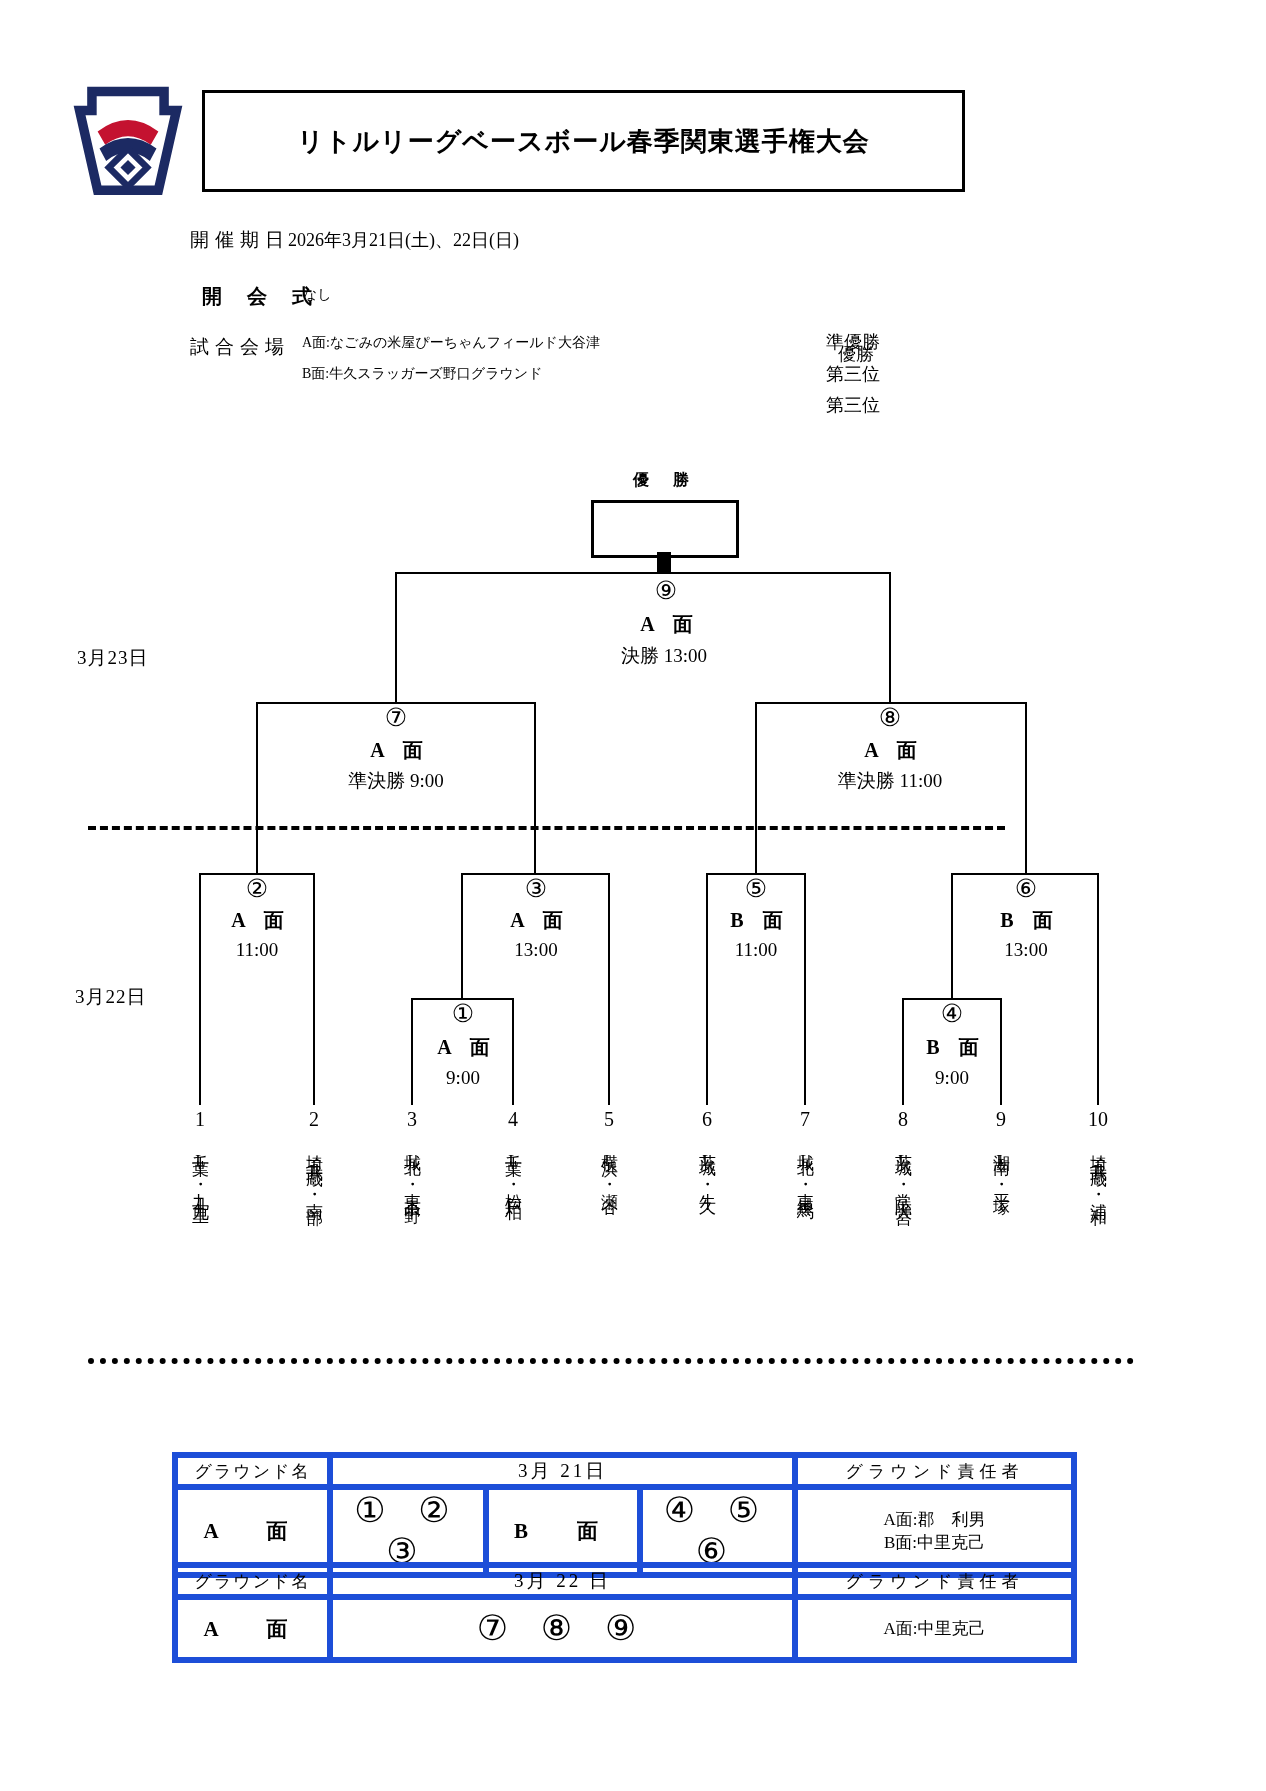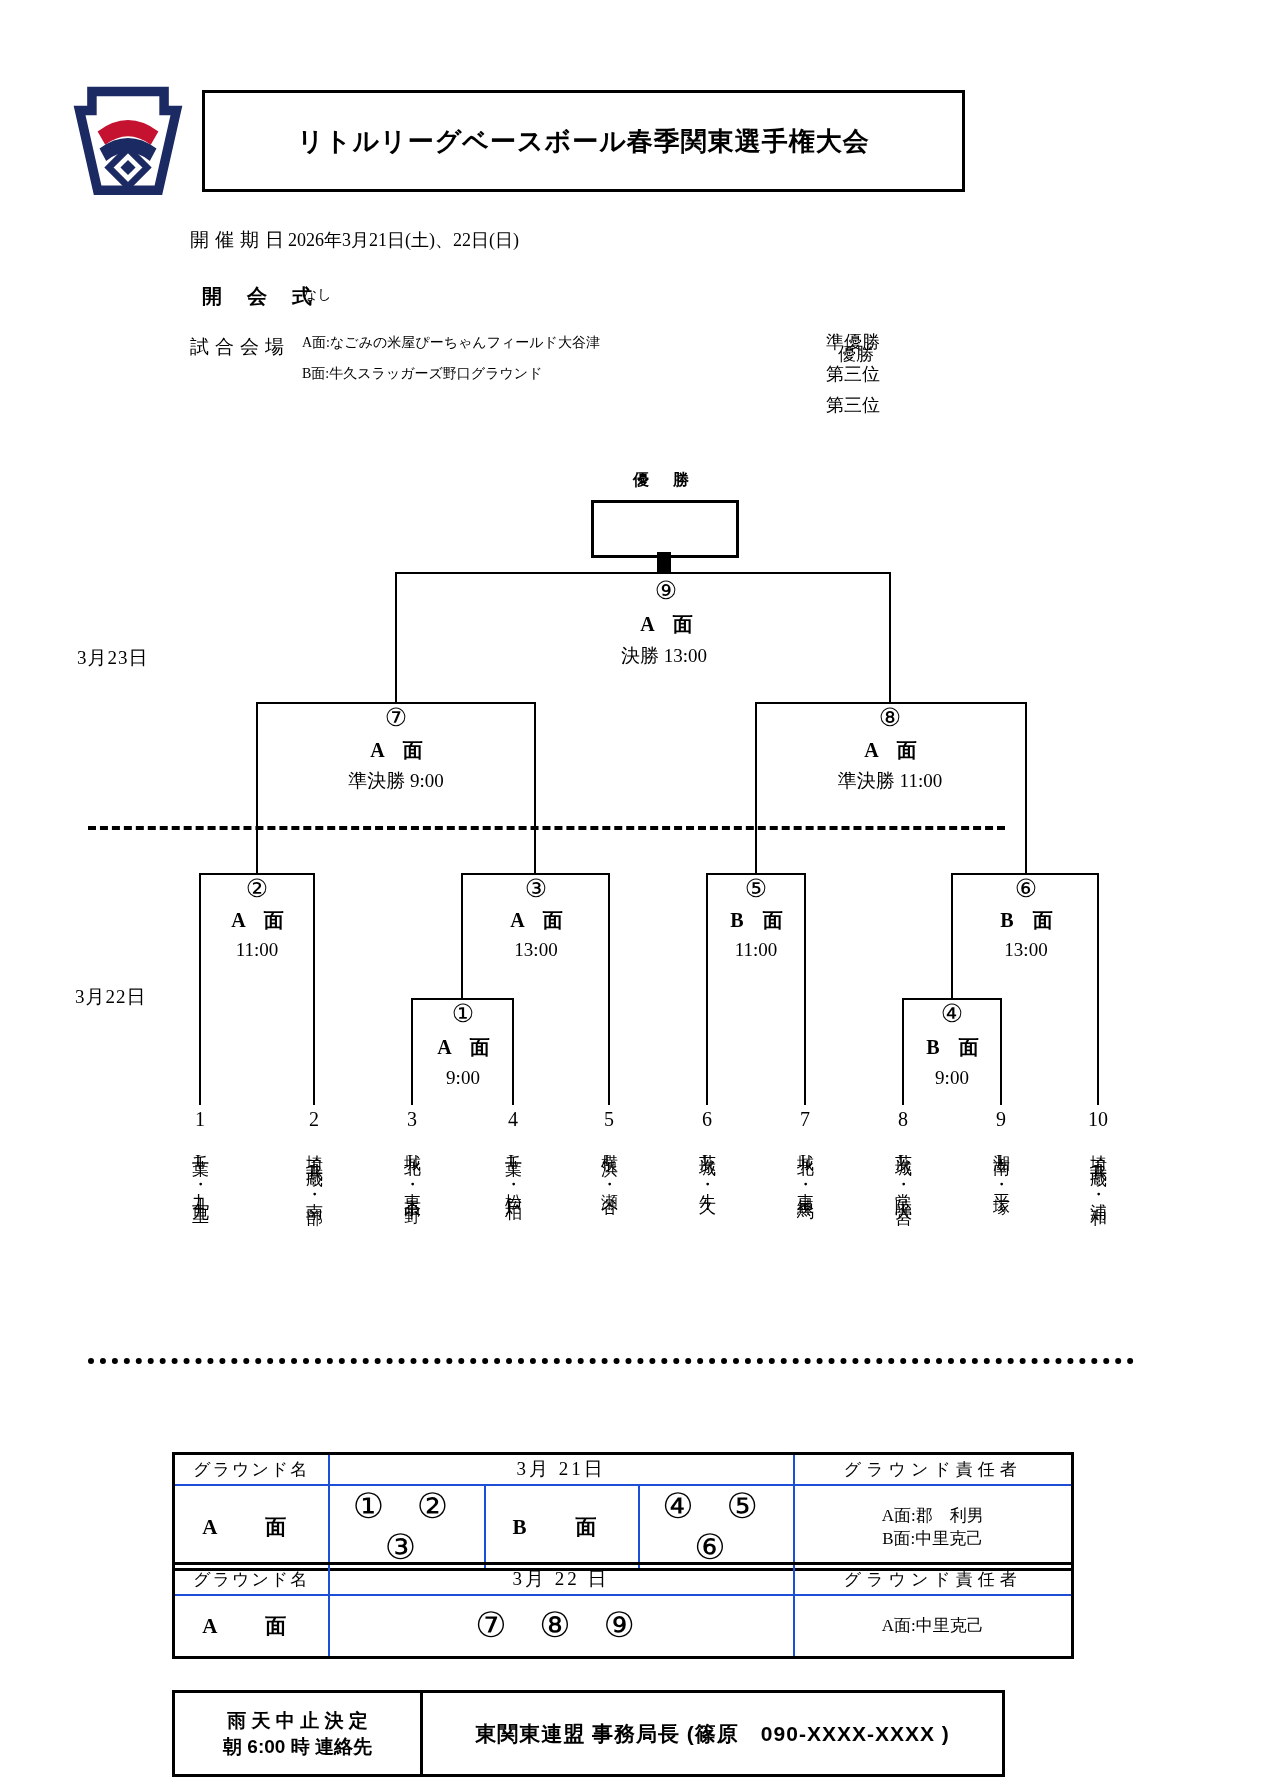--- a/index.html
+++ b/index.html
@@ -29,21 +29,21 @@
   .dashed-line{position:absolute;left:88px;top:826px;width:917px;border-top:4px dashed #000;}
   .dotted-line{position:absolute;left:88px;top:1358px;width:1046px;border-top:6px dotted #000;}
   .team{position:absolute;width:0;}
   .team-seed{position:absolute;top:0;left:0;transform:translateX(-50%);font-size:20px;}
   .team-name{position:absolute;top:33px;left:0;transform:translateX(-50%);
              writing-mode:vertical-rl;text-orientation:upright;font-size:17px;
              letter-spacing:5px;line-height:20px;white-space:nowrap;}
   
   .sched-heading{font-size:26px;font-weight:600;letter-spacing:4px;}
   table.sched{border-collapse:collapse;table-layout:fixed;position:absolute;left:172px;}
-  table.sched td{border:2px solid #1d4ed8;text-align:center;vertical-align:middle;padding:0;}
+  table.sched td{border:6px solid #1d4ed8;text-align:center;vertical-align:middle;padding:0;}
   table.sched{border:3px solid #000;}
   .cell-head{font-size:17px;letter-spacing:2px;}
   .cell-head.sp{letter-spacing:5px;}
   .cell-date{font-size:19px;letter-spacing:3px;}
   .cell-ground{font-size:21px;font-weight:bold;letter-spacing:14px;}
   .cell-games{font-size:35px;letter-spacing:12px;}
   .cell-resp{font-size:17px;line-height:23px;}
   
   .notice{position:absolute;left:172px;top:1690px;width:827px;height:81px;border:3px solid #000;
           display:flex;font-family:"Liberation Sans","DejaVu Sans",sans-serif;}
@@ -252,21 +252,14 @@
       <td class="cell-head sp">グラウンド責任者</td>
     </tr>
     <tr style="height:63px;">
       <td class="cell-ground">A　面</td>
       <td class="cell-games" colspan="3">⑦ ⑧ ⑨</td>
       <td class="cell-resp">A面:中里克己</td>
     </tr>
   </tbody>
     </table>
 
-  <div class="notice">
-    <div class="notice-left">
-      <div>雨 天 中 止 決 定</div>
-      <div>朝 6:00 時 連絡先</div>
-    </div>
-    <div class="notice-right">東関東連盟 事務局長 (篠原　090-XXXX-XXXX )</div>
-  </div>
 
 </div>
 
 </body></html>

